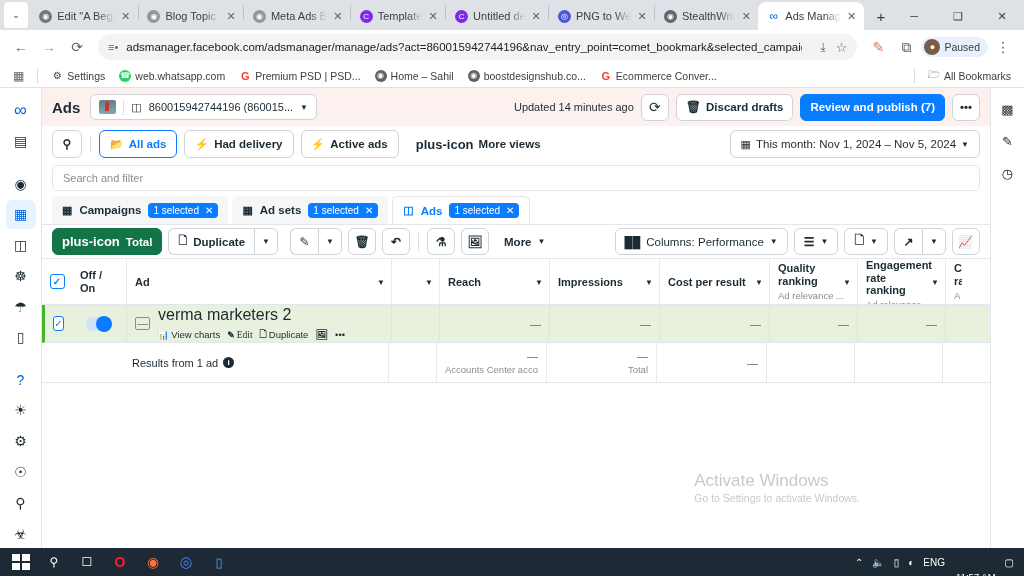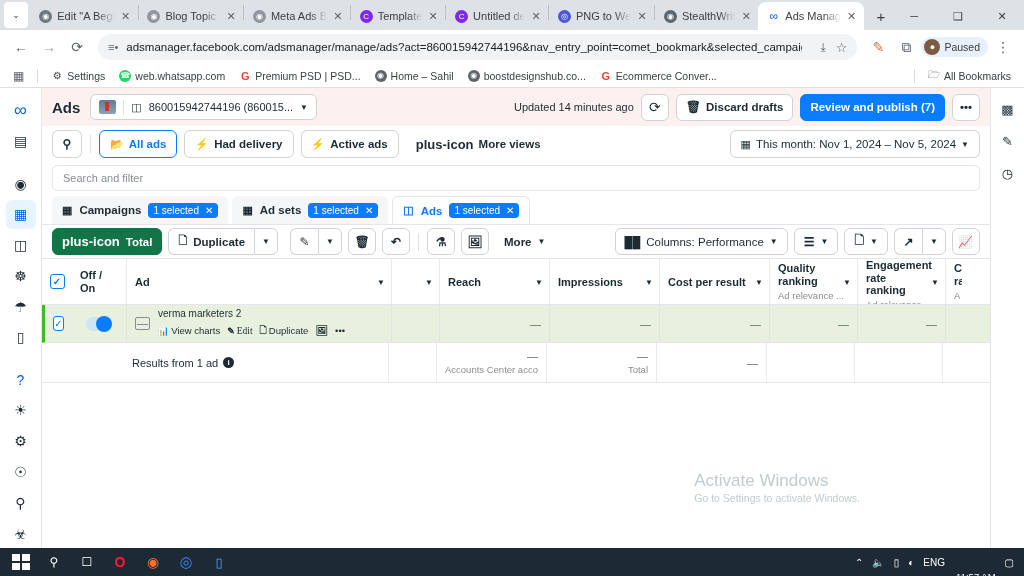--- a/index.html
+++ b/index.html
@@ -183,21 +183,21 @@
   .td2 .sub { font-size:9.5px;color:#8a8d91;white-space:nowrap;overflow:hidden;max-width:100%;}
 
   .toggle { width:26px;height:14px;border-radius:7px;background:#cfe4f7;position:relative;}
   .toggle .knob{position:absolute;right:0;top:-1px;width:16px;height:16px;border-radius:50%;
     background:#0a7cff;}
   .cbx { width:15px;height:15px;border:1px solid #0a7cff;border-radius:3px;background:#fff;
     display:flex;align-items:center;justify-content:center;color:#0a7cff;font-size:10px;}
   .adthumb { width:15px;height:13px;border:1.5px solid #8a8d91;border-radius:2px;position:relative;}
   .adthumb:after{content:"";position:absolute;left:1px;bottom:1px;right:1px;height:3px;
     border-top:1.5px solid #8a8d91;}
-  .adname { font-size:10px;color:#1c2b33;line-height:1.25; }
+  .adname { font-size:16px;color:#1c2b33;line-height:1.25; }
   .adactions { display:flex;align-items:center;gap:7px;font-size:9.5px;color:#1c2b33;margin-top:2px;}
   .adactions span { display:flex;align-items:center;gap:2px; }
 
   
   .activate { position:absolute;right:130px;bottom:42px;text-align:left;color:#c4cbd0; }
   .activate .a1 { font-size:17px;line-height:1.3; }
   .activate .a2 { font-size:10.5px;line-height:1.3; }
 
   
   .taskbar { position:absolute;left:0;top:548px;width:1024px;height:28px;background:#1d2a35;

